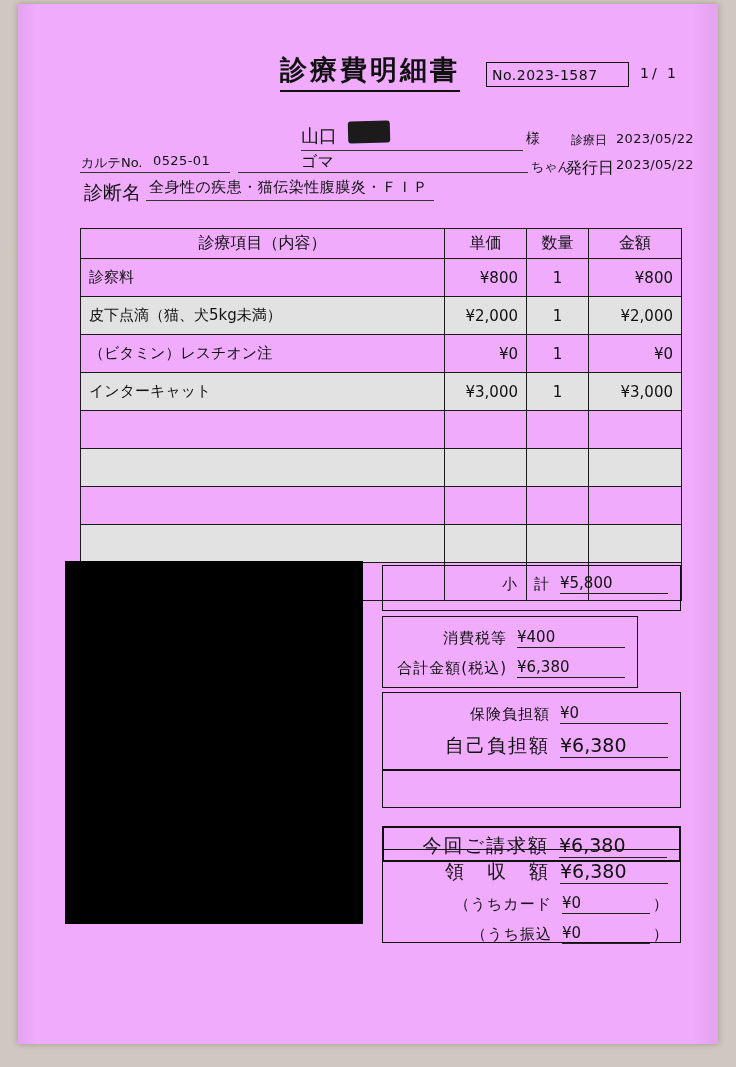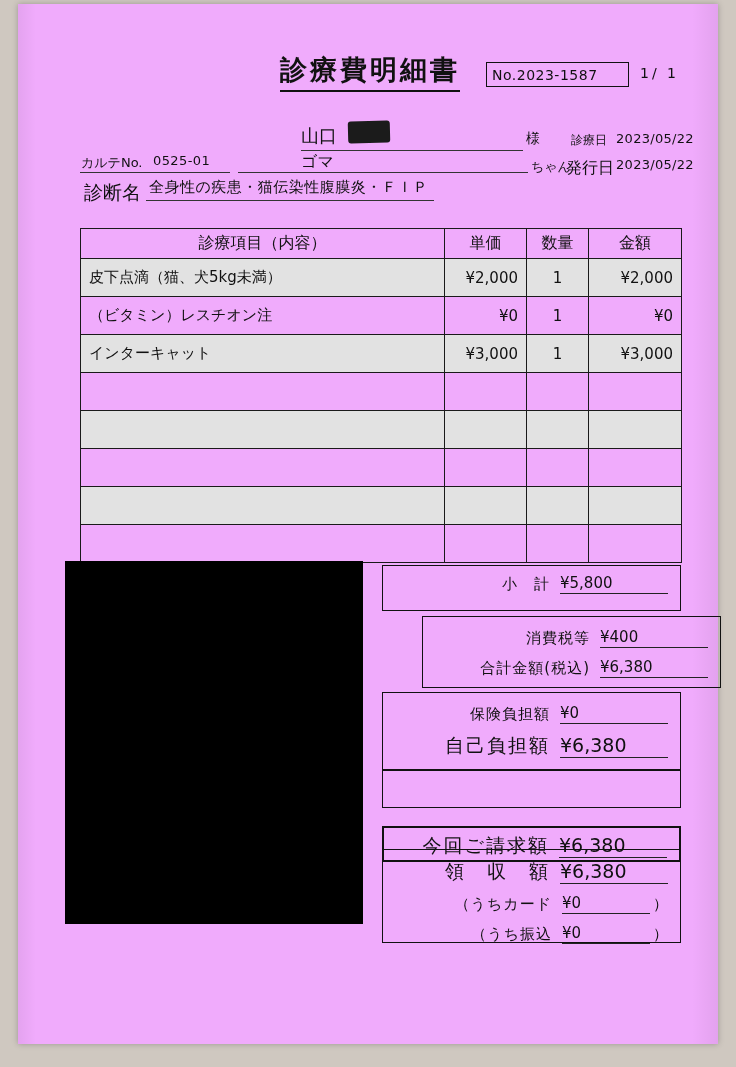--- a/index.html
+++ b/index.html
@@ -264,21 +264,21 @@
   .tot-row .val {
     width: 108px;
     text-align: left;
     border-bottom: 1px solid #222;
     padding-bottom: 1px;
   }
   .tot-row.big { font-size: 19px; height: 34px; }
   .tot-row.big .lbl { letter-spacing: 2px; }
 
   #subtotal-box { left: 364px; top: 561px; width: 299px; height: 46px; }
-  #tax-box      { left: 364px; top: 612px; width: 299px; height: 72px; margin-left: 40px; }
+  #tax-box      { left: 364px; top: 612px; width: 256px; height: 72px; }
   #burden-box   { left: 364px; top: 688px; width: 299px; height: 78px; }
   #spacer-box   { left: 364px; top: 766px; width: 299px; height: 38px; }
   #claim-box    { left: 364px; top: 806px; width: 299px; height: 36px; border-width: 2px; margin-top: 16px; }
   #receipt-box  { left: 364px; top: 845px; width: 299px; height: 94px; }
 
   #subtotal-box .tot-row { margin-top: 3px; }
   #tax-box .tot-row:first-child { margin-top: 6px; }
   #burden-box .tot-row:first-child { margin-top: 6px; }
   #claim-box .tot-row { margin-top: 1px; }
   #receipt-box .tot-row:first-child { margin-top: 5px; }
@@ -336,20 +336,26 @@
     </colgroup>
     <thead>
       <tr>
         <th class="jp">診療項目（内容）</th>
         <th class="jp">単価</th>
         <th class="jp">数量</th>
         <th class="jp">金額</th>
       </tr>
     </thead>
     <tbody>
+      <tr>
+        <td class="name jp">診察料</td>
+        <td class="unit">¥800</td>
+        <td class="qty">1</td>
+        <td class="amt">¥800</td>
+      </tr>
       <tr class="shaded">
         <td class="name jp">皮下点滴（猫、犬5kg未満）</td>
         <td class="unit">¥2,000</td>
         <td class="qty">1</td>
         <td class="amt">¥2,000</td>
       </tr>
       <tr>
         <td class="name jp">（ビタミン）レスチオン注</td>
         <td class="unit">¥0</td>
         <td class="qty">1</td>

